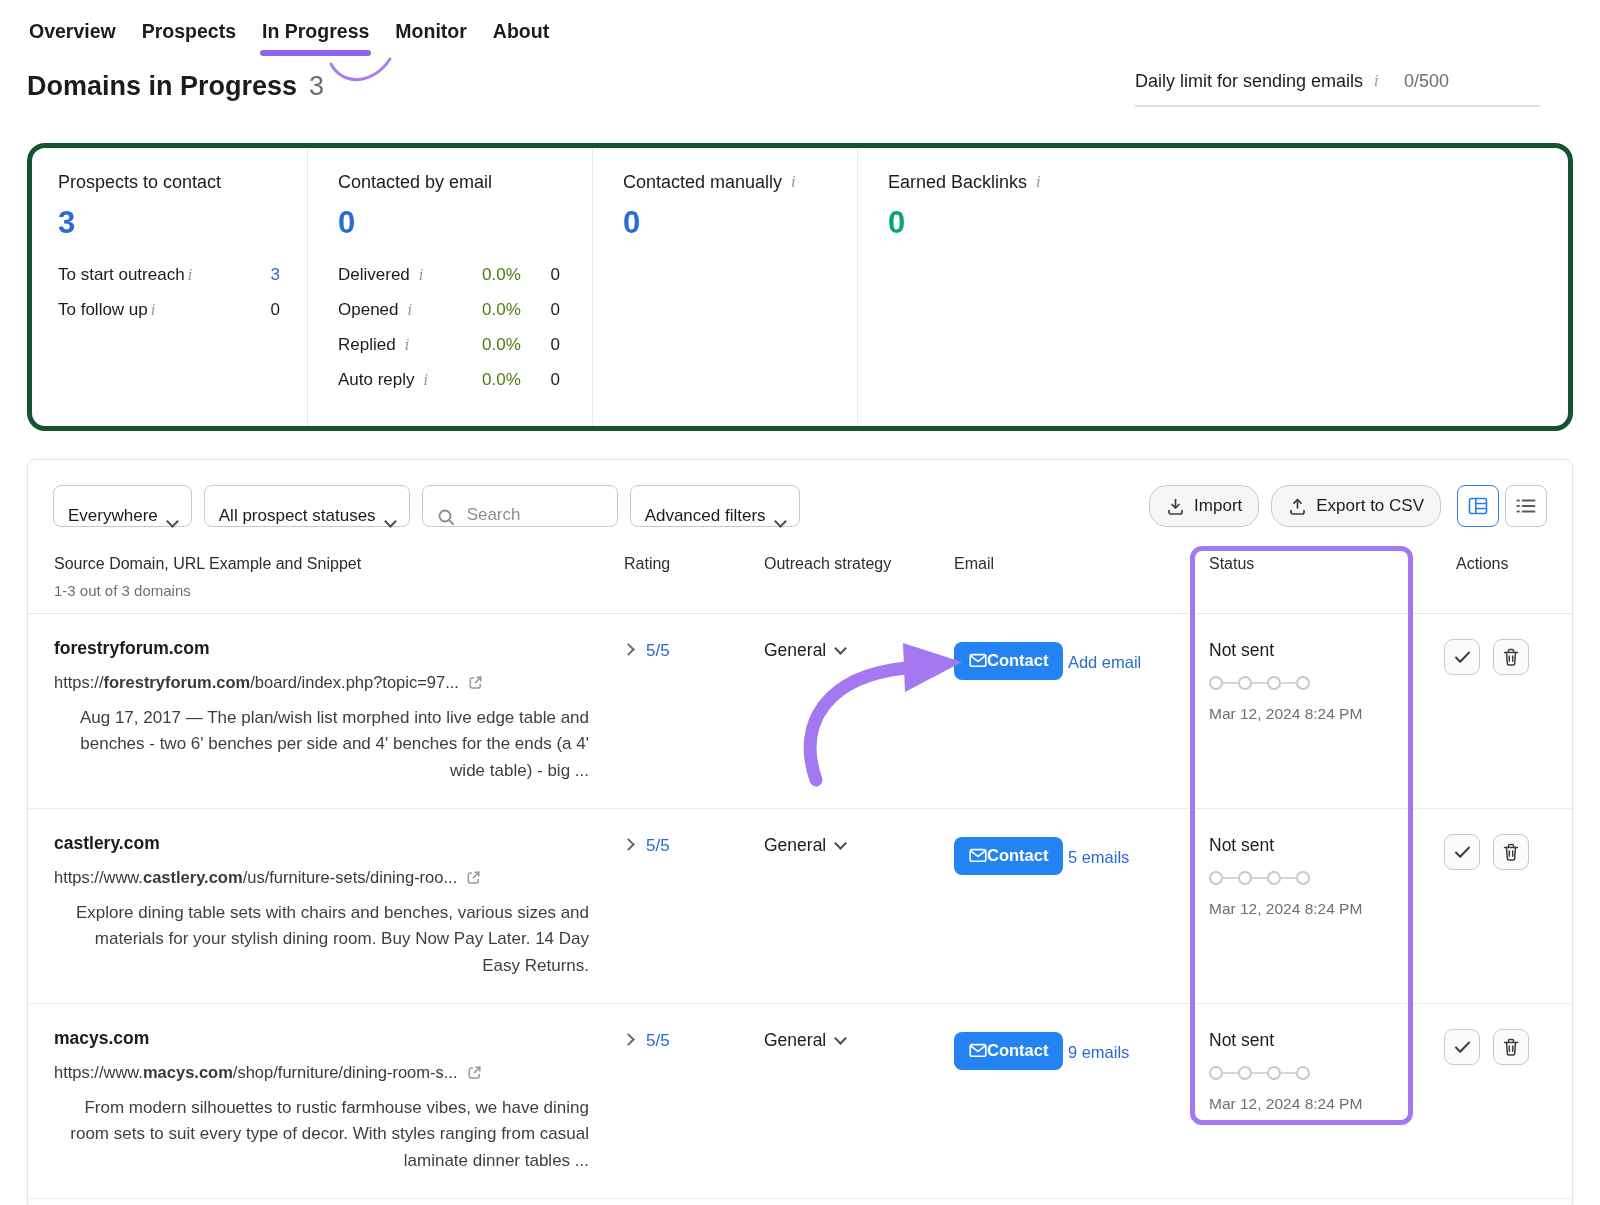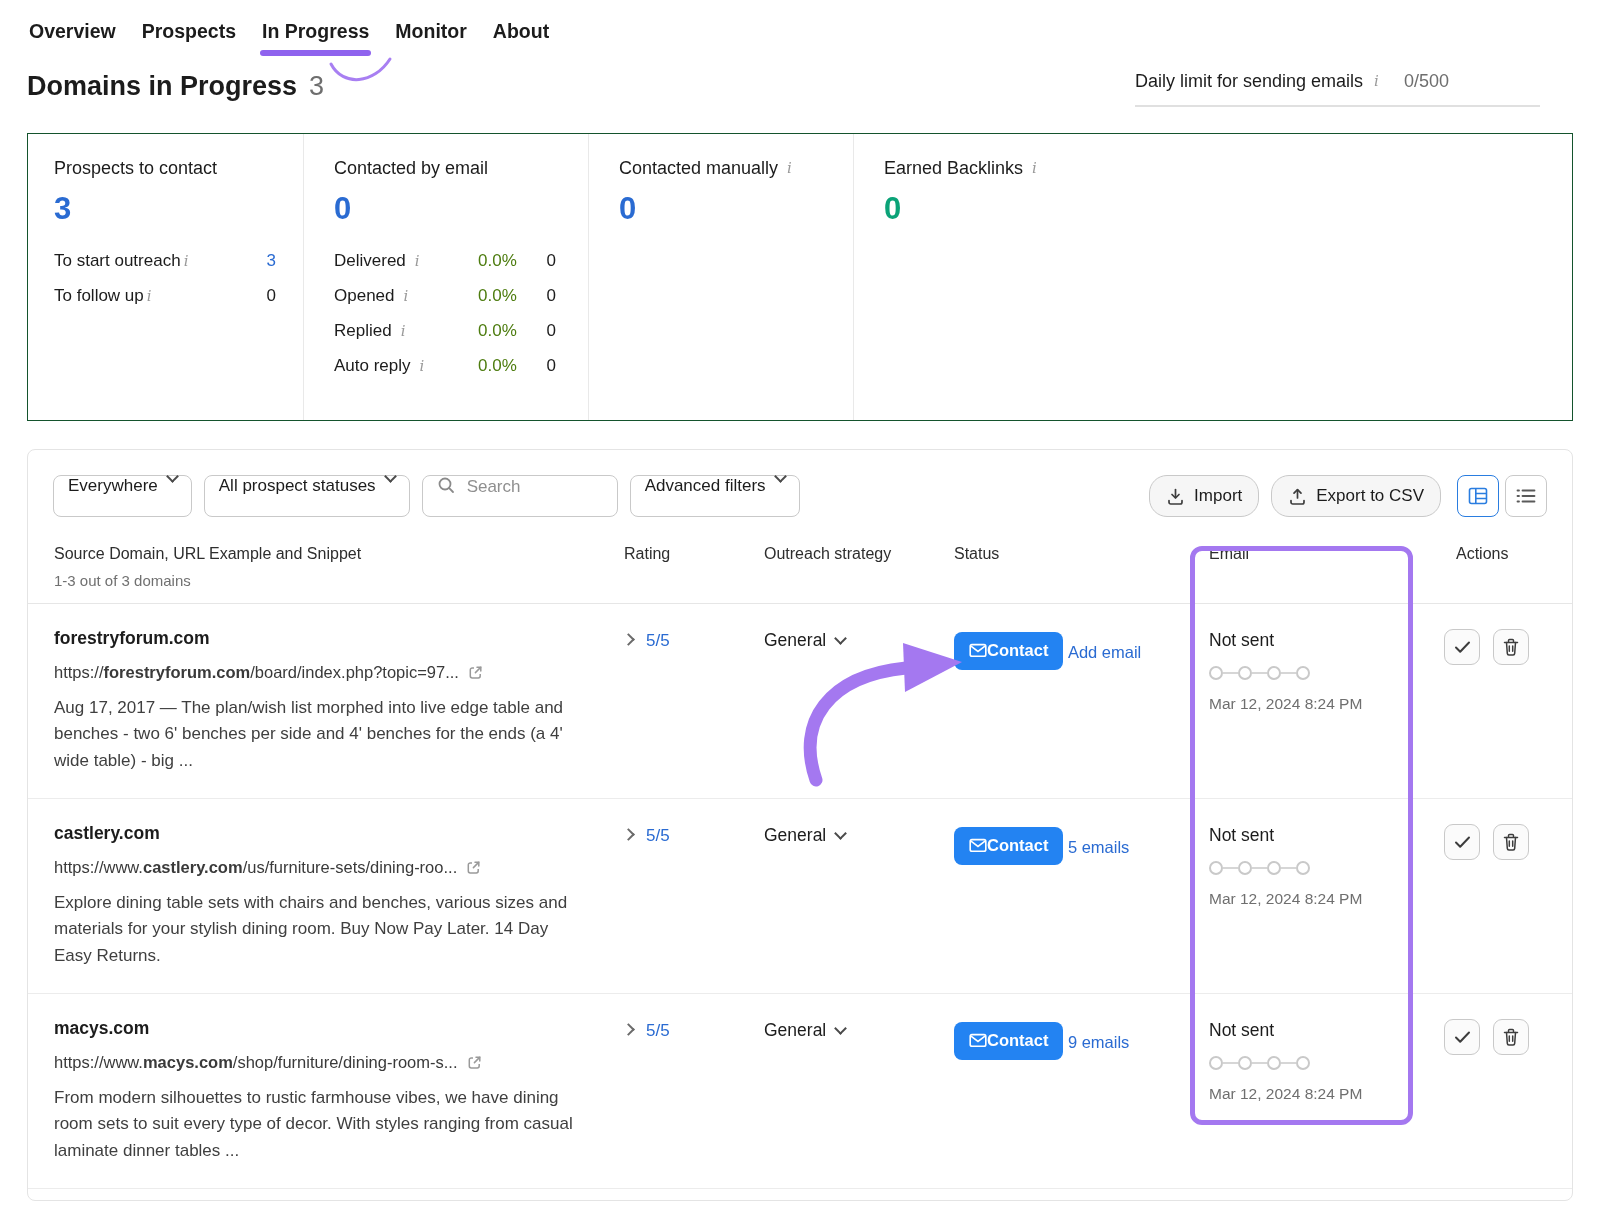--- a/index.html
+++ b/index.html
@@ -17,40 +17,40 @@
   .page-title { font-size:27px; font-weight:700; }
   .page-title .count { color:#6e6e6e; font-weight:400; margin-left:12px; }
   .daily-limit { text-align:right; }
   .dl-line { display:flex; align-items:center; gap:9px; font-size:18px; }
   .dl-value { color:#6e6e6e; margin-left:14px; }
   .dl-track { height:2px; background:#e0e0e0; width:405px; margin-top:13px; }
 
   .info { font-family:"DejaVu Serif",serif; font-style:italic; color:#9a9a9a; font-size:15px; line-height:1; cursor:pointer; padding:0 2px; }
 
   
-  .stats-panel { margin:26px 27px 0; border:1px solid #14532d; border-radius:0; display:grid; grid-template-columns:275px 285px 265px 1fr; min-height:288px; }
+  .stats-panel { margin:36px 27px 0; border:5px solid #14532d; border-radius:18px; display:grid; grid-template-columns:275px 285px 265px 1fr; min-height:288px; }
   .stat-col { padding:24px 20px 24px 26px; }
   .stat-col + .stat-col { border-left:1px solid #e9e9e9; padding-left:30px; }
   .stat-title { font-size:18px; display:flex; align-items:center; gap:7px; }
   .stat-big { font-size:31px; font-weight:700; color:#2a6bd2; margin-top:12px; }
   .stat-big.green { color:#0ba378; }
   .stat-rows { margin-top:24px; display:flex; flex-direction:column; gap:15px; max-width:222px; }
   .srow { display:flex; align-items:center; font-size:17px; }
   .srow .lbl { display:flex; align-items:center; gap:1px; }
   .srow .val { margin-left:auto; }
   .val.link { color:#2a6bd2; cursor:pointer; }
   .srow2 { display:grid; grid-template-columns:1fr 56px 22px; align-items:center; font-size:17px; max-width:224px; }
   .srow2 .lbl { display:flex; align-items:center; gap:7px; }
   .srow2 .pct { text-align:left; color:#4d7c0f; }
   .srow2 .cnt { text-align:right; }
 
   
   .table-panel { margin:28px 27px 0; border:1px solid #e4e4e4; border-radius:8px; height:752px; overflow:hidden; background:#fff; }
   .toolbar { display:flex; align-items:center; gap:12px; padding:25px 25px 22px; }
-  .control { height:42px; border:1px solid #c9c9c9; border-radius:8px; display:flex; align-items:flex-start; gap:10px; padding:0 14px; font-size:17px; background:#fff; cursor:pointer; white-space:nowrap; }
+  .control { height:42px; border:1px solid #c9c9c9; border-radius:8px; display:flex; align-items:flex-end; gap:10px; padding:0 14px; font-size:17px; background:#fff; cursor:pointer; white-space:nowrap; }
   .search-box { width:196px; }
   .search-box input { border:none; outline:none; font-size:17px; width:130px; font-family:inherit; color:#333; }
   .search-box input::placeholder { color:#8f8f8f; }
   .spacer { flex:1; }
   .btn { height:42px; border:1px solid #c9c9c9; border-radius:18px; background:#f6f6f6; display:flex; align-items:center; gap:9px; padding:0 16px; font-size:17px; cursor:pointer; font-family:inherit; color:#1c1c1c; white-space:nowrap; }
   .view-toggle { display:flex; gap:6px; margin-left:4px; }
   .vbtn { width:42px; height:42px; border:1px solid #c9c9c9; border-radius:8px; background:#fff; display:flex; align-items:center; justify-content:center; cursor:pointer; }
   .vbtn.active { border-color:#2a7de0; }
 
   .chev { width:9px; height:9px; border-right:2px solid #4a4a4a; border-bottom:2px solid #4a4a4a; display:inline-block; }
@@ -60,21 +60,21 @@
   .grid-cols { display:grid; grid-template-columns:570px 140px 190px 255px 235px 1fr; padding-left:26px; padding-right:26px; }
   .thead { padding-top:6px; padding-bottom:14px; border-bottom:1px solid #e6e6e6; font-size:16px; color:#2e2e2e; }
   .thead .meta { color:#707070; font-size:15px; margin-top:9px; }
   .col-actions-h { padding-left:12px; }
 
   .trow { padding-top:24px; padding-bottom:24px; border-bottom:1px solid #ececec; align-items:start; }
   .domain { font-weight:700; font-size:17.5px; cursor:pointer; }
   .url { margin-top:14px; font-size:16.5px; color:#3a3a3a; display:flex; align-items:center; gap:9px; }
   .url b { font-weight:700; }
   .ext { cursor:pointer; display:inline-flex; }
-  .snippet { margin-top:13px; font-size:17px; line-height:1.55; color:#3f3f3f; max-width:535px; }
+  .snippet { margin-top:13px; font-size:17px; line-height:1.55; color:#3f3f3f; max-width:535px;text-align:right; }
 
   .rating-cell { display:flex; gap:13px; align-items:flex-start; padding-top:3px; }
   .rating-val { color:#2a6bd2; font-size:17px; cursor:pointer; }
   .strategy-cell { display:flex; gap:10px; align-items:center; font-size:17.5px; cursor:pointer; padding-top:2px; }
 
   .contact-btn { display:inline-flex; align-items:center; background:#2383f2; color:#fff; border:none; border-radius:8px; height:38px; padding:0 15px; font-size:16.5px; font-weight:700; cursor:pointer; font-family:inherit; }
   .email-link { display:inline-block; margin-top:15px; color:#2a6bd2; font-size:16.5px; cursor:pointer; }
 
   .status-label { font-size:17.5px; padding-top:2px; }
   .dots { display:flex; align-items:center; margin-top:15px; }
@@ -259,22 +259,22 @@
       </div>
     </div>
 
     <div class="grid-cols thead">
       <div>
         <div>Source Domain, URL Example and Snippet</div>
         <div class="meta">1-3 out of 3 domains</div>
       </div>
       <div>Rating</div>
       <div>Outreach strategy</div>
+      <div>Email</div>
       <div>Status</div>
-      <div>Email</div>
       <div class="col-actions-h">Actions</div>
     </div>
 
     <div class="grid-cols trow">
       <div>
         <div class="domain">forestryforum.com</div>
         <div class="url">
           <span><span>https://</span><b>forestryforum.com</b><span>/board/index.php?topic=97...</span></span>
           <span class="ext">
               <svg width="15" height="15" viewBox="0 0 15 15" fill="none" stroke="#9a9a9a" stroke-width="1.5">

